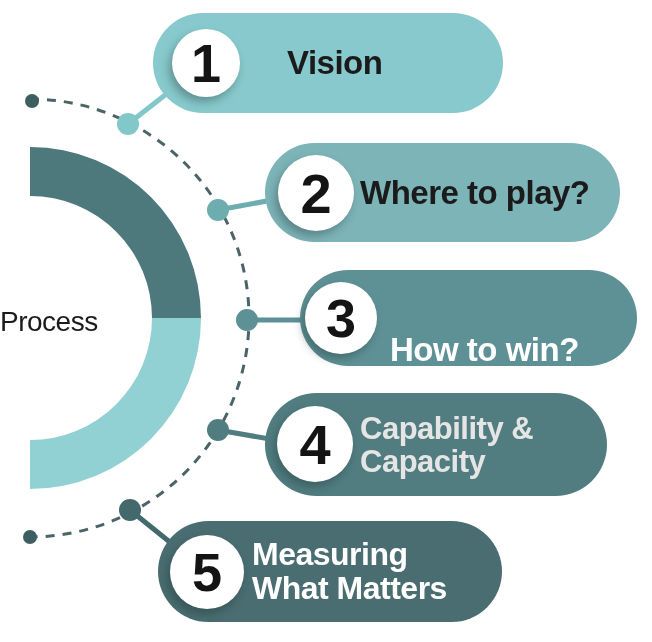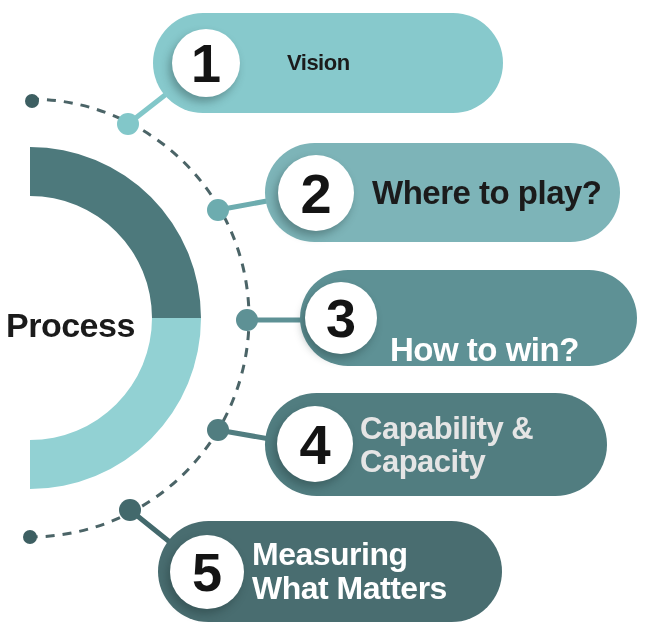--- a/index.html
+++ b/index.html
@@ -15,41 +15,41 @@
     font-weight:bold;color:#141414;
     box-shadow:-3px 5px 8px rgba(25,45,45,.35);
   }
   .pill-label{
     position:absolute;top:50%;transform:translateY(-50%);
     font-weight:bold;line-height:1.08;letter-spacing:-0.5px;white-space:normal;
   }
   
   .p1{left:153px;top:13px;width:350px;height:100px;}
   .p1 .num-circle{left:19px;top:16px;width:68px;height:68px;font-size:54px;}
-  .p1 .pill-label{left:134px;font-size:22px;}
+  .p1 .pill-label{left:134px;font-size:33px;}
   
   .p2{left:265px;top:143px;width:355px;height:99px;}
   .p2 .num-circle{left:13px;top:12px;width:76px;height:76px;font-size:56px;}
   .p2 .pill-label{left:95px;font-size:33px;width:255px;}
   
   .p3{left:300px;top:270px;width:337px;height:96px;}
   .p3 .num-circle{left:5px;top:12px;width:72px;height:72px;font-size:54px;}
   .p3 .pill-label{left:90px;font-size:33px;width:240px;margin-top:32px;}
   
   .p4{left:265px;top:393px;width:342px;height:103px;}
   .p4 .num-circle{left:12px;top:13px;width:76px;height:76px;font-size:56px;}
   .p4 .pill-label{left:95px;font-size:31px;width:230px;}
   
   .p5{left:158px;top:521px;width:344px;height:101px;}
   .p5 .num-circle{left:12px;top:14px;width:74px;height:74px;font-size:54px;}
   .p5 .pill-label{left:94px;font-size:32px;width:225px;}
 
   .process-label{
-    position:absolute;left:6px;top:306px;width:140px;z-index:1;
-    font-size:34px;font-weight:bold;color:#1b1b1b;letter-spacing:-0.5px;
+    position:absolute;left:0;top:306px;width:140px;z-index:1;
+    font-size:28px;font-weight:normal;color:#1b1b1b;letter-spacing:-0.5px;
   }
 </style>
 </head>
 <body>
 
 <div class="canvas">
 
   <svg class="layer" viewBox="0 0 652 642" aria-hidden="true">
 
     <path d="M 30 99 A 219 219 0 0 1 249 318 A 219 219 0 0 1 30 537" fill="none" stroke-width="3" stroke-dasharray="9 8" style="stroke: rgb(75, 100, 103);"></path>
@@ -80,21 +80,21 @@
     <div class="num-circle">
       <span>1</span>
     </div>
     <span class="pill-label" style="color: rgb(27, 27, 27);">Vision</span>
   </div>
 
   <div class="pill p2" style="background-color: rgb(125, 180, 184);">
     <div class="num-circle">
       <span>2</span>
     </div>
-    <span class="pill-label" style="color: rgb(27, 27, 27); margin-left: 12px;">Where to play?</span>
+    <span class="pill-label" style="color: rgb(27, 27, 27);">Where to play?</span>
   </div>
 
   <div class="pill p3" style="background-color: rgb(94, 145, 149);">
     <div class="num-circle">
       <span>3</span>
     </div>
     <span class="pill-label" style="color: rgb(255, 255, 255);">How to win?</span>
   </div>
 
   <div class="pill p4" style="background-color: rgb(81, 125, 128);">

